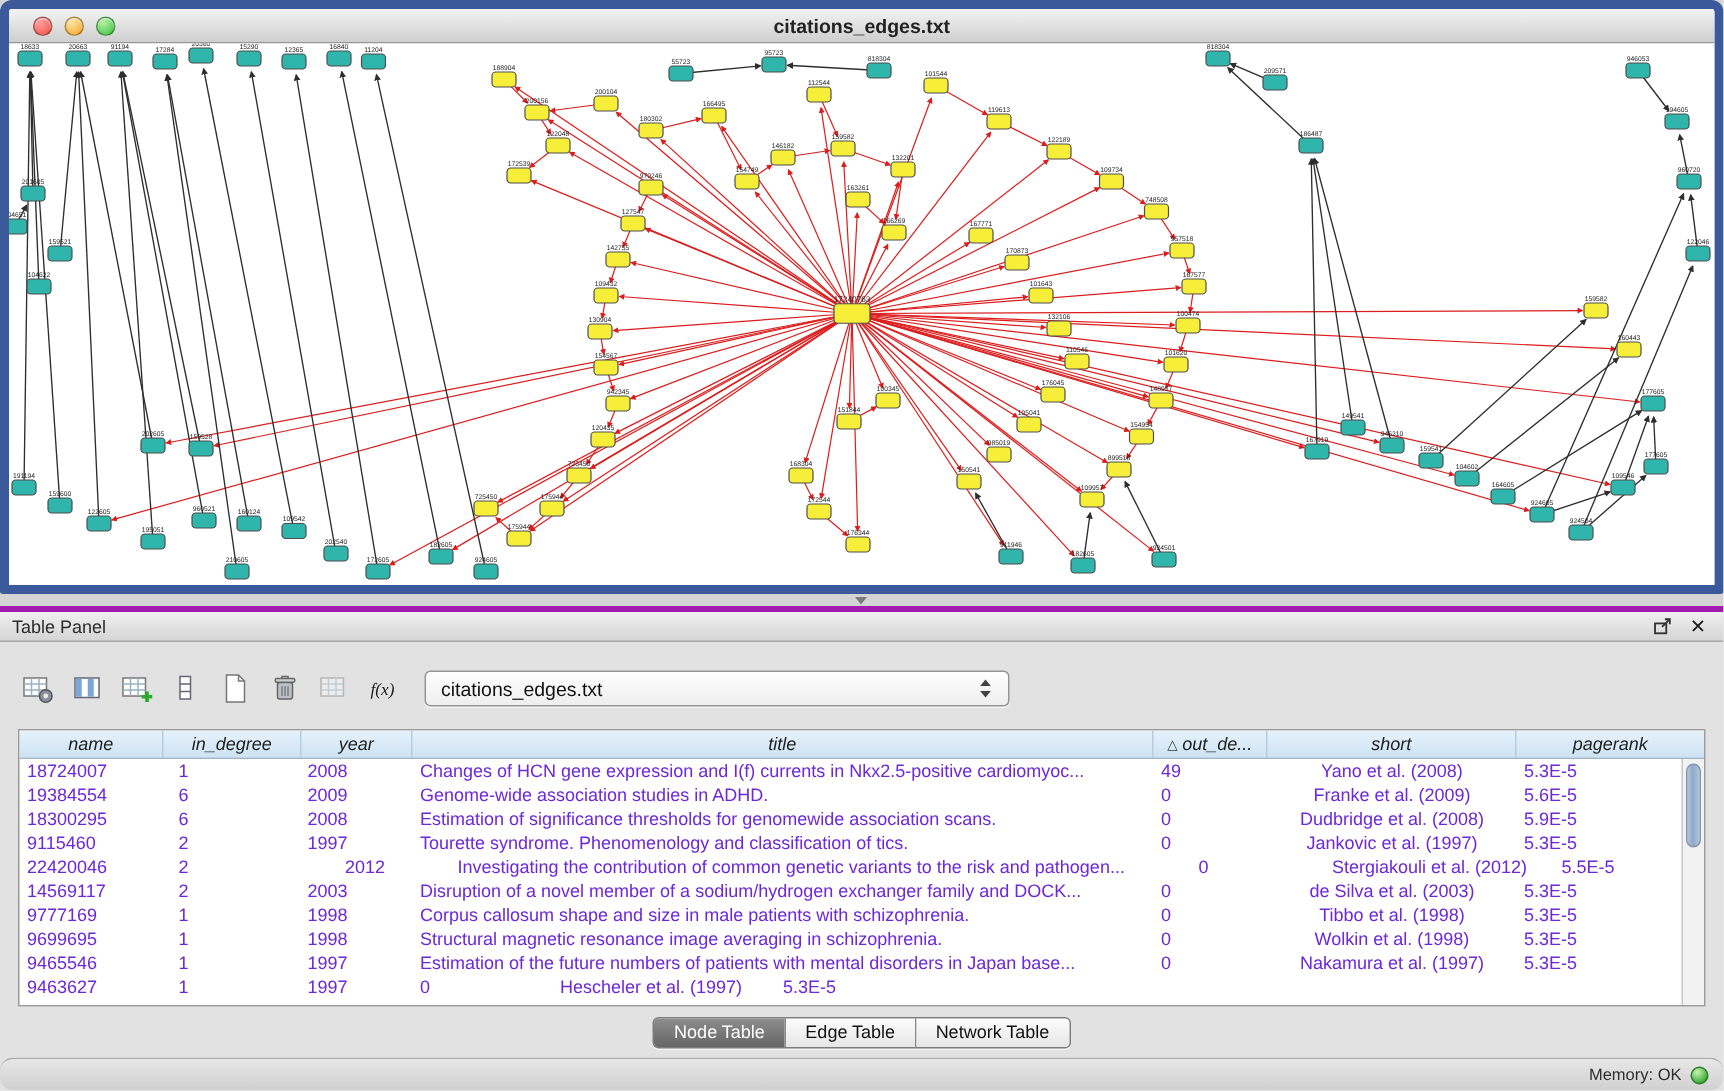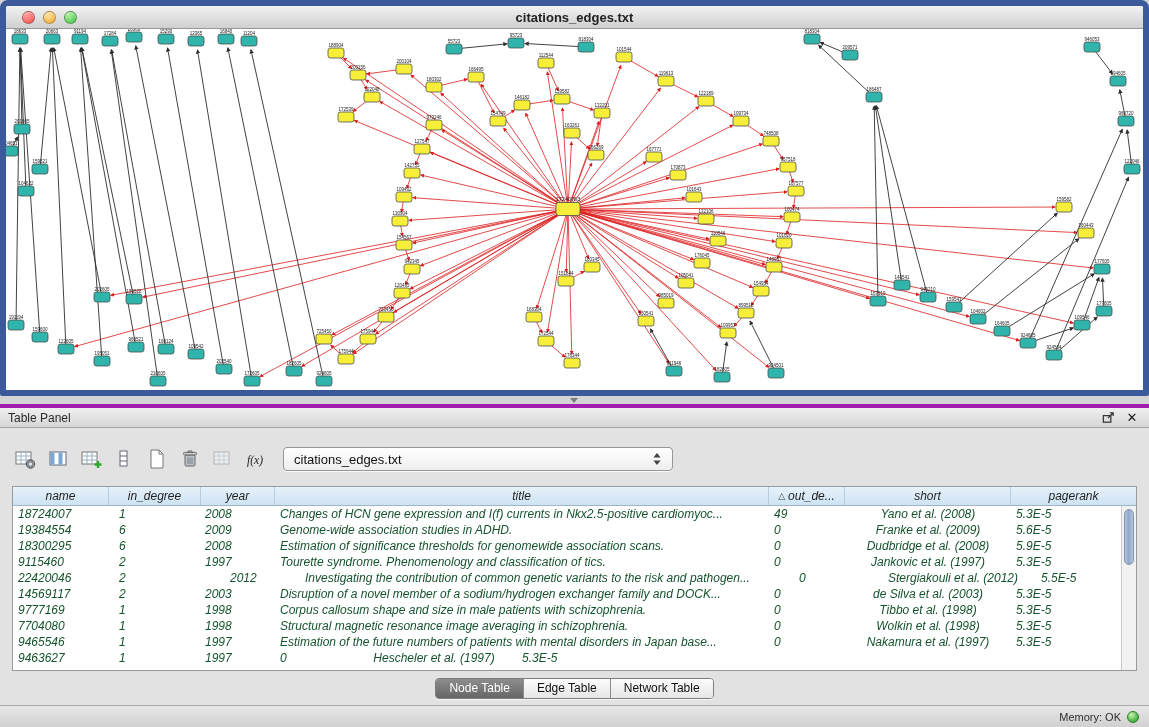--- a/index.html
+++ b/index.html
@@ -46,36 +46,36 @@
   .combo svg { flex:0 0 auto; }
 
   .table-wrap { margin-top:12px; border:1px solid #9a9a9a; background:#fff; height:185px; position:relative; overflow:hidden; }
   .thead { display:flex; height:19px; background:linear-gradient(#e6f2fb,#cde3f3); border-bottom:1px solid #9fb6c8;
     font-size:12px; color:#1f1f1f;font-style:italic; }
   .th { display:flex; align-items:center; justify-content:center; border-right:1px solid #b7cddd; height:100%;
     white-space:nowrap; overflow:hidden; gap:3px; }
   .th:last-child { border-right:none; flex:1; }
   .sort-glyph { font-size:9px; color:#3a3a3a; }
   .tbody { position:absolute; left:0; right:15px; top:19px; bottom:0; overflow:hidden; }
-  .tr { display:flex; height:16px; align-items:center; font-size:12px; color:#14532d;font-style:italic; }
+  .tr { display:flex; height:16px; align-items:center; font-size:12px; color:#6d28d9; }
   .td { white-space:nowrap; overflow:hidden; height:16px; line-height:16px; }
   .vscroll { position:absolute; right:0; top:19px; bottom:0; width:15px; background:#f2f2f2; border-left:1px solid #c9c9c9; }
   .vthumb { position:absolute; left:2px; right:2px; top:3px; height:56px; border-radius:6px;
     background:linear-gradient(90deg,#b4c6dd,#8fa9c9 45%,#b4c6dd); border:1px solid #8396ad; }
 
   .tabs-row { height:34px; display:flex; align-items:center; justify-content:center; }
   .segmented { display:flex; border:1px solid #7d7d7d; border-radius:4px; overflow:hidden;
     box-shadow:0 1px 0 rgba(255,255,255,.7); }
   .segment { padding:0 13px; height:19px; line-height:19px; font-size:12px; color:#111;
     background:linear-gradient(#fcfcfc,#e6e6e6); border-right:1px solid #8b8b8b; }
   .segment:last-child { border-right:none; }
   .segment.active { background:linear-gradient(#8d8d8d,#666666); color:#fff; }
 
   .status-bar { height:22px; background:linear-gradient(#e7e7e7,#d0d0d0); border-top:1px solid #ababab;
-    display:flex; align-items:center; justify-content:flex-end; padding:0 10px; gap:6px; font-size:11px; color:#2e2e2e; }
+    display:flex; align-items:center; justify-content:flex-end; padding:0 10px; gap:6px; font-size:11px; color:#2e2e2e;border-radius:9px; }
   .mem-ball { width:12px; height:12px; border-radius:50%; border:1px solid #2c7f2c;
     background:radial-gradient(circle at 35% 28%, #c9f4b4, #46b13f 70%, #2f8c2f); }
 </style>
 </head>
 <body>
 
 <div class="net-window">
   <div class="titlebar">
     <div class="traffic">
       <div class="light red"></div>
@@ -631,21 +631,21 @@
           <div class="tr">
             <div class="td" style="width: 96px; padding-left: 5px;">9777169</div>
             <div class="td" style="width: 92px; padding-left: 10px;">1</div>
             <div class="td" style="width: 74px; padding-left: 4px;">1998</div>
             <div class="td" style="width: 494px; padding-left: 5px;">Corpus callosum shape and size in male patients with schizophrenia.</div>
             <div class="td" style="width: 76px; padding-left: 5px;">0</div>
             <div class="td" style="width: 166px; padding-left: 0px; text-align: center;">Tibbo et al. (1998)</div>
             <div class="td" style="flex: 1 1 0%; padding-left: 5px;">5.3E-5</div>
           </div>
           <div class="tr">
-            <div class="td" style="width: 96px; padding-left: 5px;">7704080</div>
+            <div class="td" style="width: 96px; padding-left: 5px;">9699695</div>
             <div class="td" style="width: 92px; padding-left: 10px;">1</div>
             <div class="td" style="width: 74px; padding-left: 4px;">1998</div>
             <div class="td" style="width: 494px; padding-left: 5px;">Structural magnetic resonance image averaging in schizophrenia.</div>
             <div class="td" style="width: 76px; padding-left: 5px;">0</div>
             <div class="td" style="width: 166px; padding-left: 0px; text-align: center;">Wolkin et al. (1998)</div>
             <div class="td" style="flex: 1 1 0%; padding-left: 5px;">5.3E-5</div>
           </div>
           <div class="tr">
             <div class="td" style="width: 96px; padding-left: 5px;">9465546</div>
             <div class="td" style="width: 92px; padding-left: 10px;">1</div>

